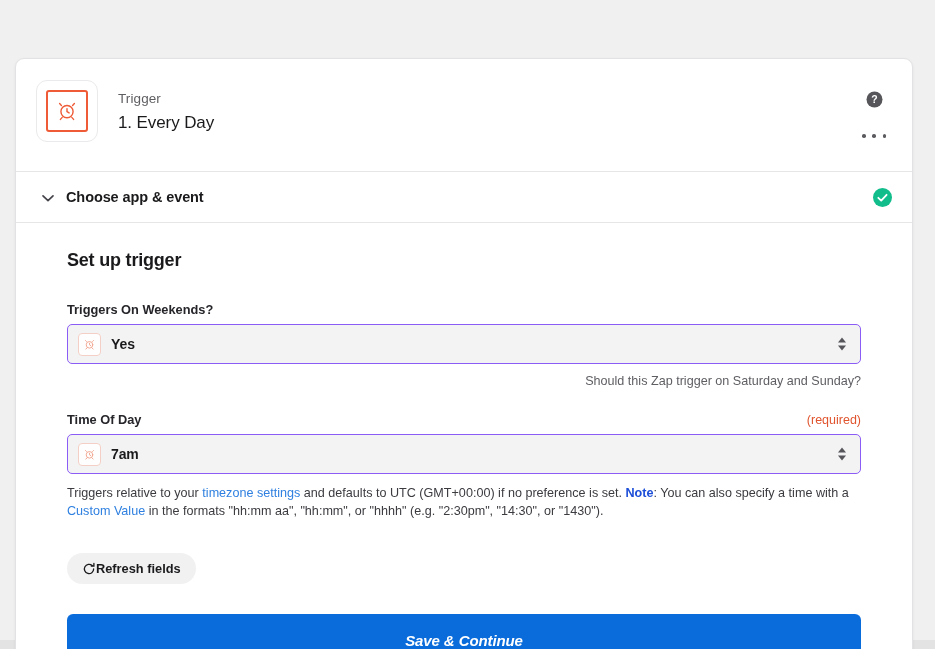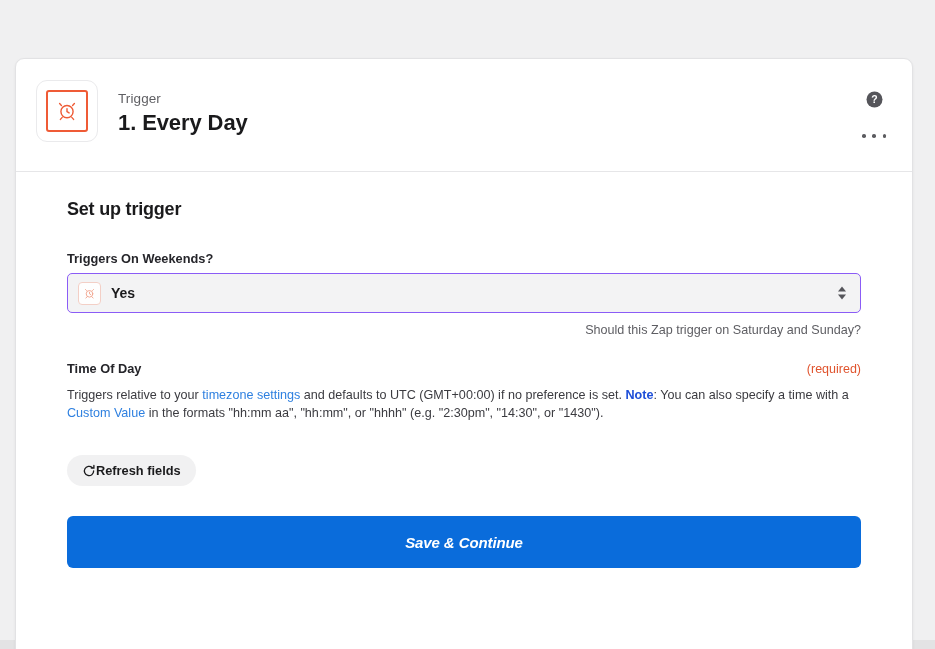--- a/index.html
+++ b/index.html
@@ -87,22 +87,22 @@
     left: 102px;
     top: 30px;
   }
   .step-kicker {
     font-size: 13.5px;
     color: #5f5f63;
     line-height: 19px;
     letter-spacing: 0.1px;
   }
   .step-title {
-    font-size: 22px;
-    font-weight: bold;
+    font-size: 17px;
+    font-weight: normal;
     color: #1a1a1c;
     line-height: 24px;
     margin-top: 3px;
     letter-spacing: -0.1px;
   }
   .header-help {
     position: absolute;
     right: 29px;
     top: 32px;
     width: 17px;
@@ -332,20 +332,34 @@
       </svg>
     </div>
 
     <div class="header-more">
       <i></i>
         <i></i>
         <i></i>
     </div>
   </div>
 
+  <div class="section-row">
+    <div class="section-chevron">
+      <svg width="18" height="18" viewBox="0 0 18 18" fill="none" stroke="#44444a" stroke-width="1.7" stroke-linecap="round" stroke-linejoin="round">
+        <path d="M4 6.8 L9 11.6 L14 6.8"></path>
+      </svg>
+    </div>
+    <div class="section-label">Choose app &amp; event</div>
+    <div class="section-check">
+      <svg width="19" height="19" viewBox="0 0 19 19">
+        <circle cx="9.5" cy="9.5" r="9.5" fill="#12bd8c"></circle>
+        <path d="M5.3 9.8 L8.2 12.6 L13.6 6.8" fill="none" stroke="#ffffff" stroke-width="1.8" stroke-linecap="round" stroke-linejoin="round"></path>
+      </svg>
+    </div>
+  </div>
 
   <div class="form-body">
 
     <div class="form-title">Set up trigger</div>
 
     
     <div class="field-block">
       <div class="field-label-row">
         <span class="field-label">Triggers On Weekends?</span>
       </div>
@@ -371,20 +385,35 @@
 
     <div class="gap-lg"></div>
 
     
     <div class="field-block">
       <div class="field-label-row">
         <span class="field-label">Time Of Day</span>
         <span class="field-required">(required)</span>
       </div>
 
+      <div class="select-box">
+        <div class="select-mini-icon">
+          <svg width="13" height="13" viewBox="0 0 24 24" fill="none" stroke="#f3a38c" stroke-width="1.8" stroke-linecap="round">
+            <circle cx="12" cy="12.6" r="6.1"></circle>
+            <path d="M12 9.6 L12 12.6 L14.1 13.9"></path>
+            <path d="M6.4 6.4 L4.6 4.6 M17.6 6.4 L19.4 4.6"></path>
+            <path d="M7.2 18.4 L5.4 20.4 M16.8 18.4 L18.6 20.4"></path>
+          </svg>
+        </div>
+        <div class="select-value">7am</div>
+        <div class="select-steppers">
+          <div class="stepper-tri stepper-up"></div>
+          <div class="stepper-tri stepper-down"></div>
+        </div>
+      </div>
 
       <div class="help-text"><span>Triggers relative to your </span><a>timezone settings</a><span> and defaults to UTC (GMT+00:00) if no preference is set. </span><b>Note</b><span>: You can also specify a time with a </span><a>Custom Value</a><span> in the formats "hh:mm aa", "hh:mm", or "hhhh" (e.g. "2:30pm", "14:30", or "1430").</span></div>
     </div>
 
     
     <button class="refresh-btn">
       <span style="display:flex;">
         <svg width="14" height="14" viewBox="0 0 16 16" fill="none" stroke="#1a1a1c" stroke-width="1.5" stroke-linecap="round">
           <path d="M13.3 8A5.3 5.3 0 1 1 11.6 4.1"></path>
           <path d="M13.6 1.6 L13.6 4.6 L10.6 4.6"></path>

